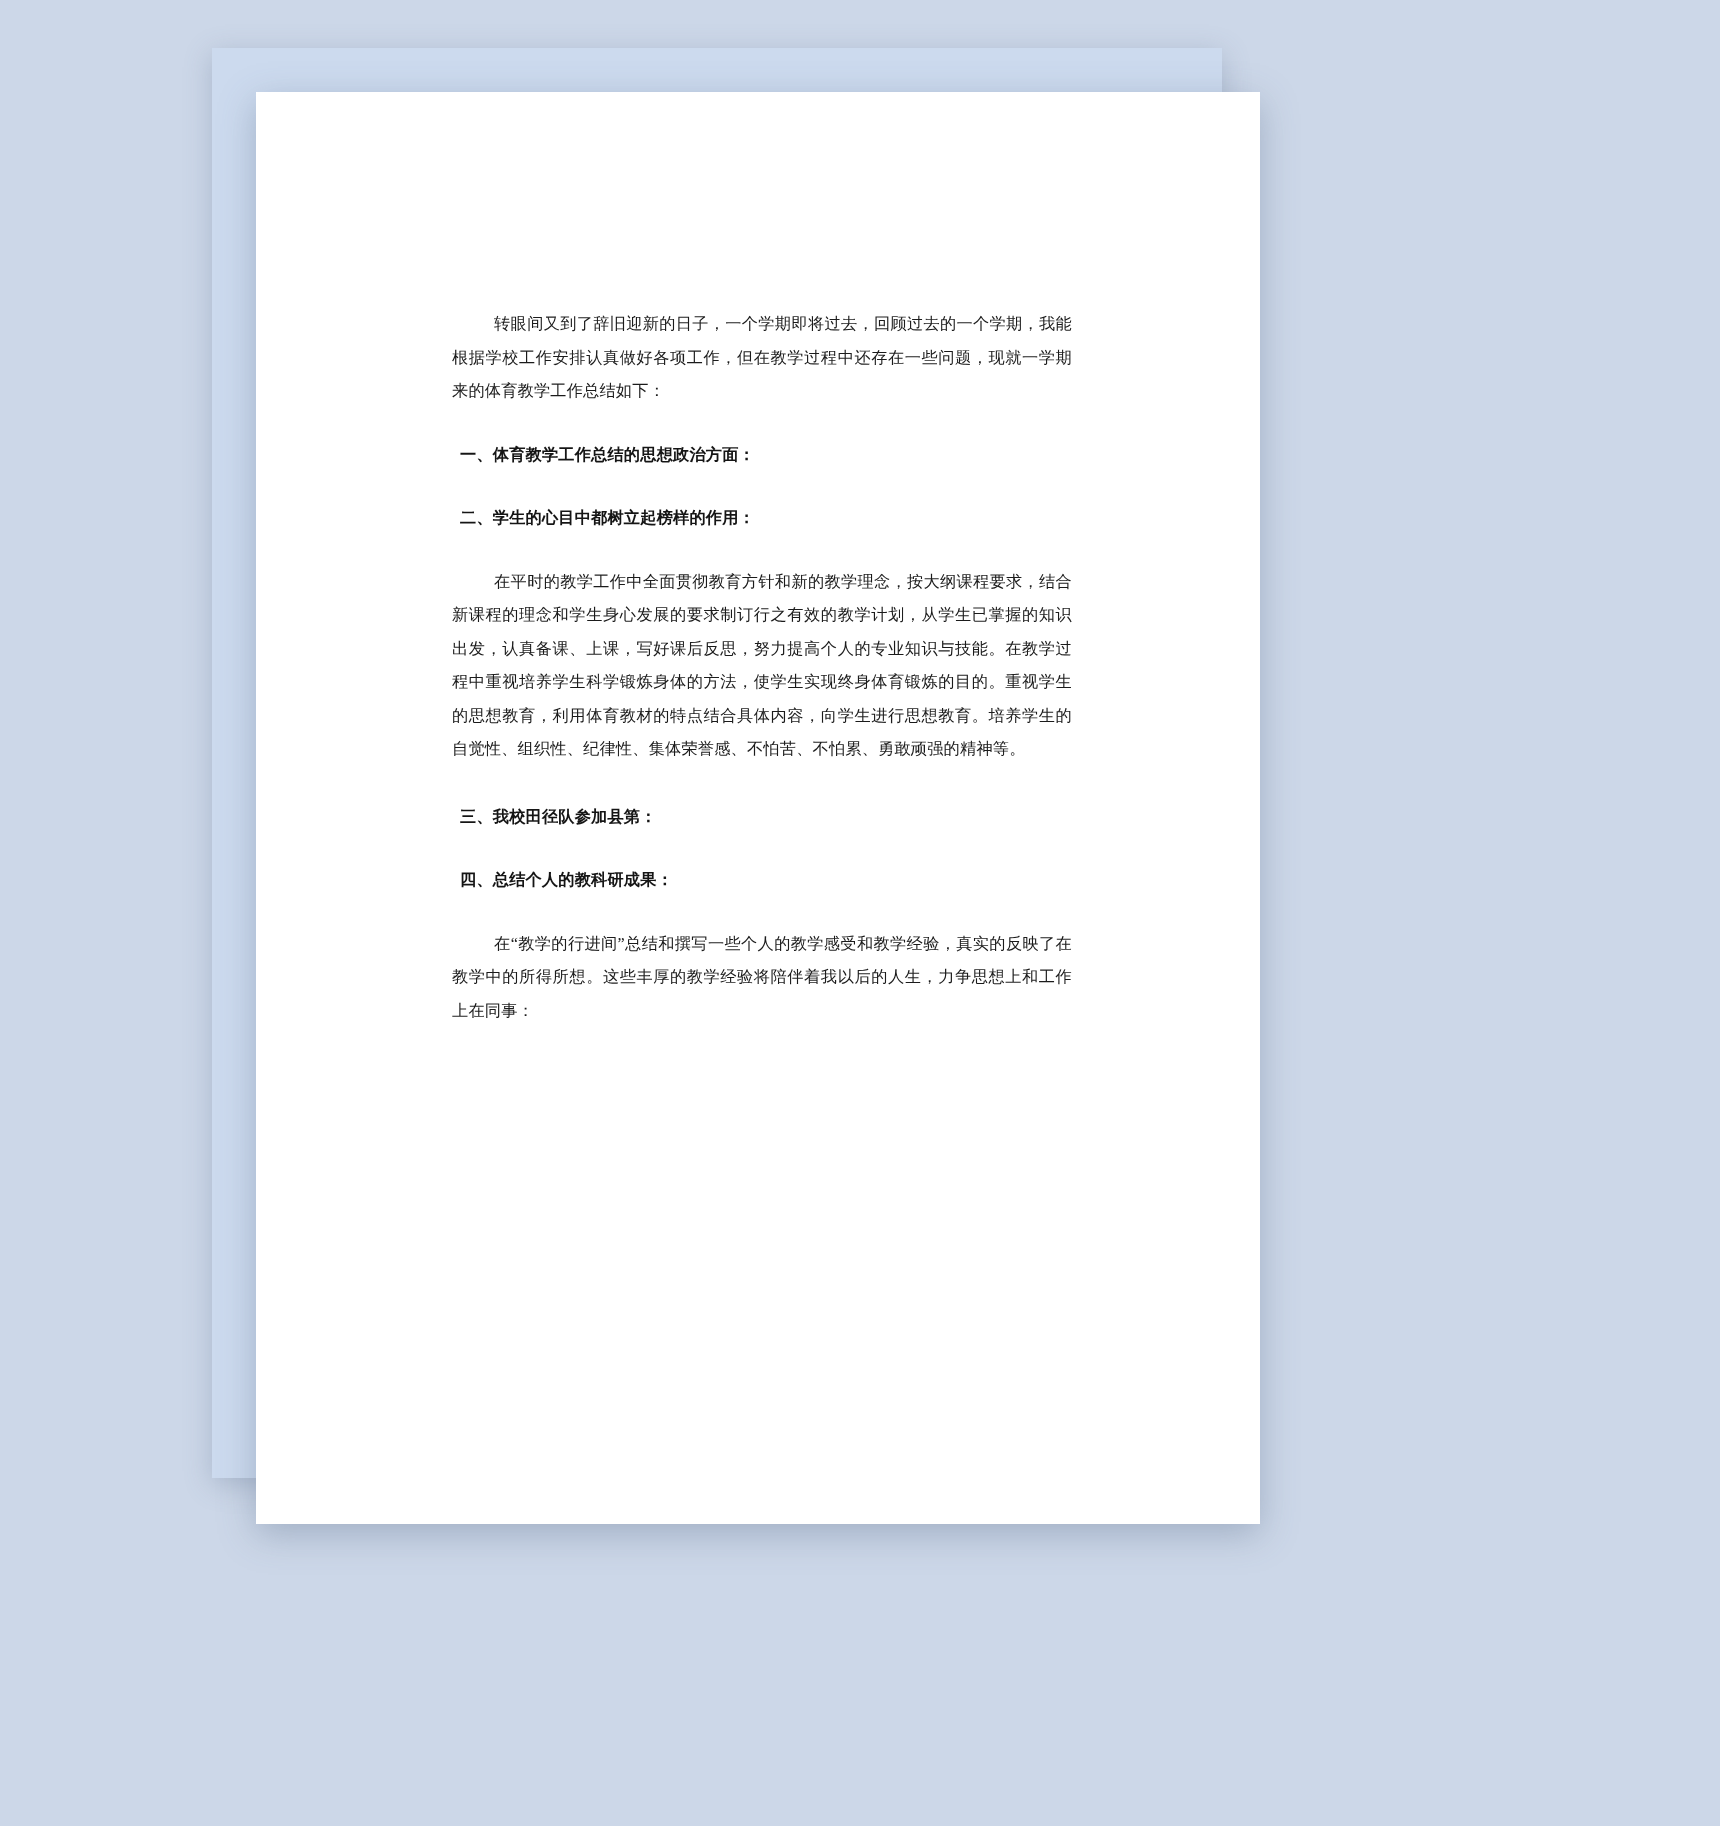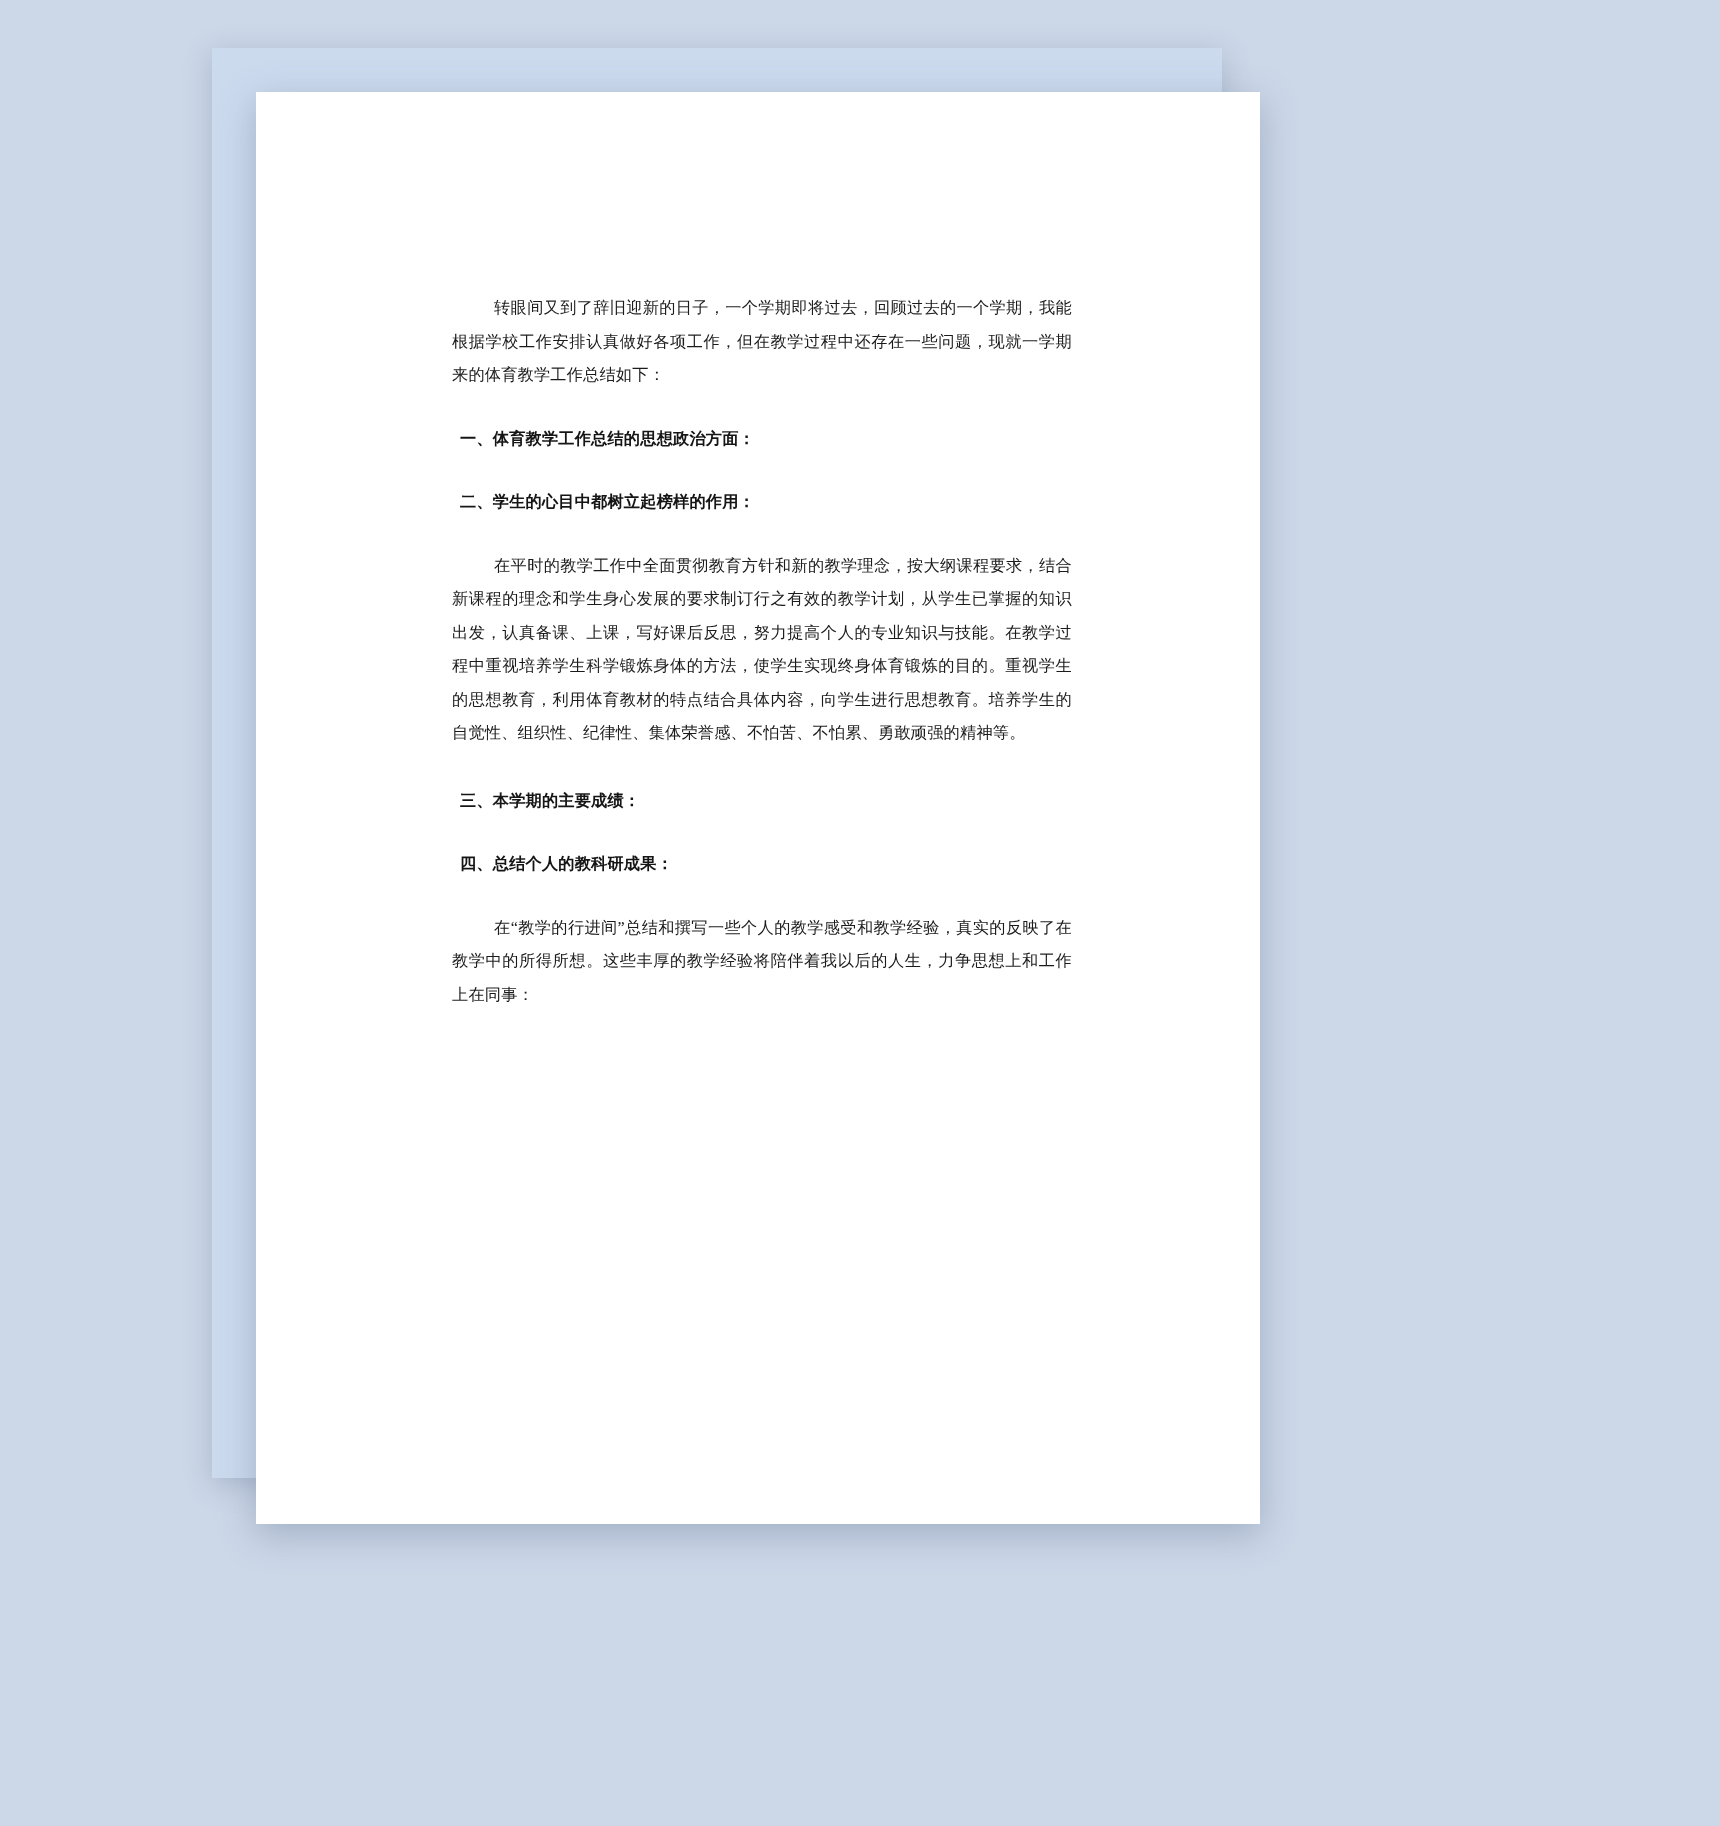--- a/index.html
+++ b/index.html
@@ -53,20 +53,21 @@
     margin: 0 0 30px 0;
     font-size: 16.2px;
     line-height: 2.07;
     color: #1b1b1b;
     text-align: justify;
     text-justify: inter-ideograph;
     letter-spacing: 0.2px;
   }
   .para.indent {
     text-indent: 2.6em;
+    margin-top: 16px;
   }
   .heading {
     margin: 0 0 30px 8px;
     font-size: 16.2px;
     line-height: 2.07;
     color: #151515;
     font-weight: 700;
     letter-spacing: 0.2px;
   }
   .gap-after {
@@ -85,21 +86,21 @@
 
       <p class="para indent">转眼间又到了辞旧迎新的日子，一个学期即将过去，回顾过去的一个学期，我能根据学校工作安排认真做好各项工作，但在教学过程中还存在一些问题，现就一学期来的体育教学工作总结如下：</p>
 
       <p class="heading">一、体育教学工作总结的思想政治方面：</p>
 
 
       <p class="heading">二、学生的心目中都树立起榜样的作用：</p>
 
       <p class="para indent gap-after">在平时的教学工作中全面贯彻教育方针和新的教学理念，按大纲课程要求，结合新课程的理念和学生身心发展的要求制订行之有效的教学计划，从学生已掌握的知识出发，认真备课、上课，写好课后反思，努力提高个人的专业知识与技能。在教学过程中重视培养学生科学锻炼身体的方法，使学生实现终身体育锻炼的目的。重视学生的思想教育，利用体育教材的特点结合具体内容，向学生进行思想教育。培养学生的自觉性、组织性、纪律性、集体荣誉感、不怕苦、不怕累、勇敢顽强的精神等。</p>
 
-      <p class="heading">三、本学期的主要成绩：</p>
+      <p class="heading">三、我校田径队参加县第：</p>
 
 
       <p class="heading">四、总结个人的教科研成果：</p>
 
       <p class="para indent">在“教学的行进间”总结和撰写一些个人的教学感受和教学经验，真实的反映了在教学中的所得所想。这些丰厚的教学经验将陪伴着我以后的人生，力争思想上和工作上在同事：</p>
 
     </div>
   </div>
 
 </div>

